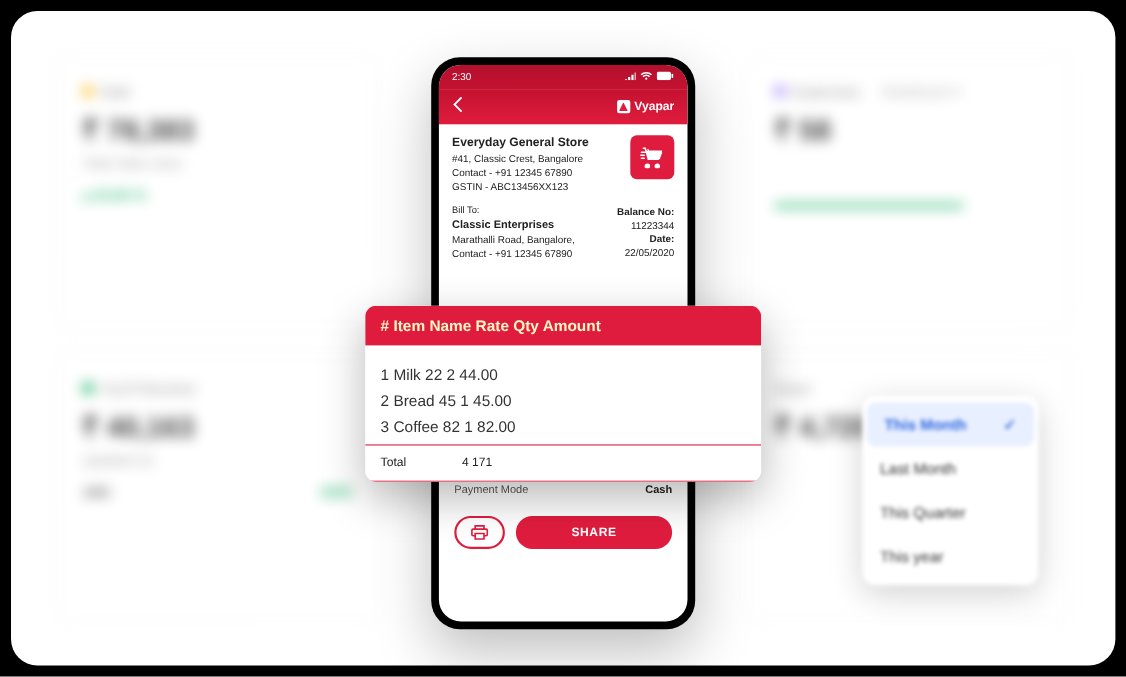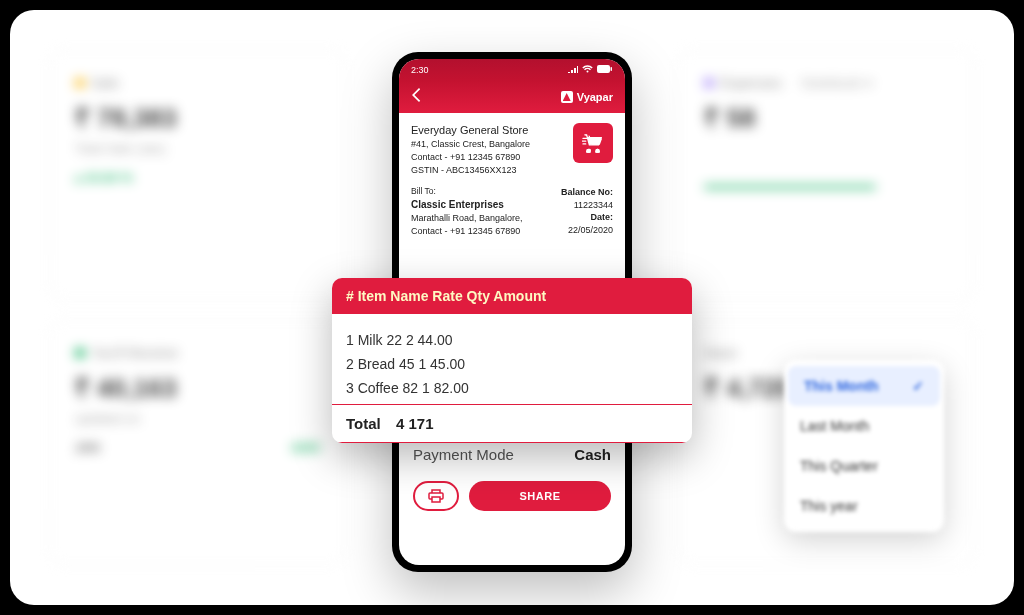--- a/index.html
+++ b/index.html
@@ -118,37 +118,37 @@
   justify-content:space-between;
   padding: 0 12px;
 }
 .back-arrow { color:#fff; font-size:16px; }
 .app-logo { color:#fff; font-size:11px; font-weight:700; display:flex; align-items:center; gap:4px;}
 .logo-mark { width:12px;height:12px; background:#fff; border-radius:2px; display:inline-block; position:relative;}
 .logo-mark::after{ content:''; position:absolute; inset:2px; background:#e01c3e; clip-path: polygon(50% 0, 100% 100%, 0 100%);}
 
 .invoice-content { padding: 10px 12px; font-size: 9px; color:#222; }
 .store-header { display:flex; justify-content:space-between; align-items:flex-start; }
-.store-info .store-name { font-weight:400; font-size:11px; }
+.store-info .store-name { font-weight:700; font-size:11px; }
 .store-info div { line-height: 1.4; }
 .cart-badge {
   width: 40px; height: 40px;
   background: #e01c3e;
   border-radius: 6px;
   display:flex; align-items:center; justify-content:center;
   color:#fff;
 }
 .bill-row { display:flex; justify-content:space-between; margin-top:10px; }
 .bill-to .bt-label { font-size:8.5px; }
 .bill-to .bt-name { font-weight:700; font-size:10px; }
 .bill-to div, .inv-meta div { line-height:1.4; }
 .inv-meta { text-align:right; }
 .inv-meta .label { font-weight:700; }
 
-.footer-row { display:flex; justify-content:space-between; padding: 4px 14px; font-size:15px; color:#222; font-weight:600; margin-top: 170px;}
+.footer-row { display:flex; justify-content:space-between; padding: 4px 14px; font-size:10px; color:#222; font-weight:600; margin-top: 170px;}
 .footer-row span:first-child { font-weight:400; color:#555;}
 
 .action-bar { display:flex; gap:10px; padding: 8px 14px; margin-top:6px;}
 .print-btn {
   width: 46px; height: 30px;
   border: 2px solid #e01c3e;
   border-radius: 16px;
   display:flex; align-items:center; justify-content:center;
   color:#e01c3e;
 }
@@ -186,24 +186,25 @@
 .table-body { padding: 14px 14px 4px; }
 .item-row {
   font-size: 14px;
   color:#333;
   padding: 4px 0;
 }
 .total-row {
   border-top: 1px solid #e01c3e;
   border-bottom: 1px solid #e01c3e;
   padding: 10px 14px;
-  font-size:15px;
+  font-size:11px;
   color:#222;
-  font-weight:700;
+  font-weight:400;
   display:flex;
+  gap:24px;
 }
 .total-row .tlabel { width: 40px; }
 </style>
 </head>
 <body>
 
 <div class="outer-frame">
 
   <div class="bg-dashboard">
     <div class="bg-grid">

